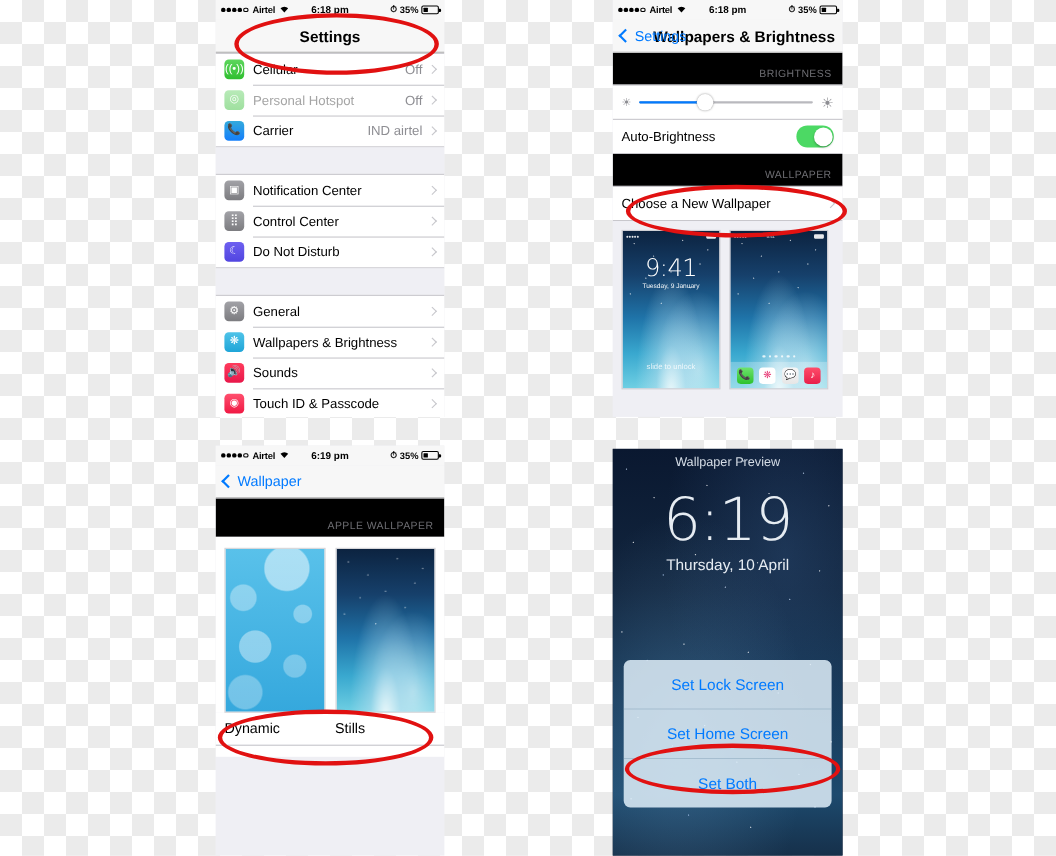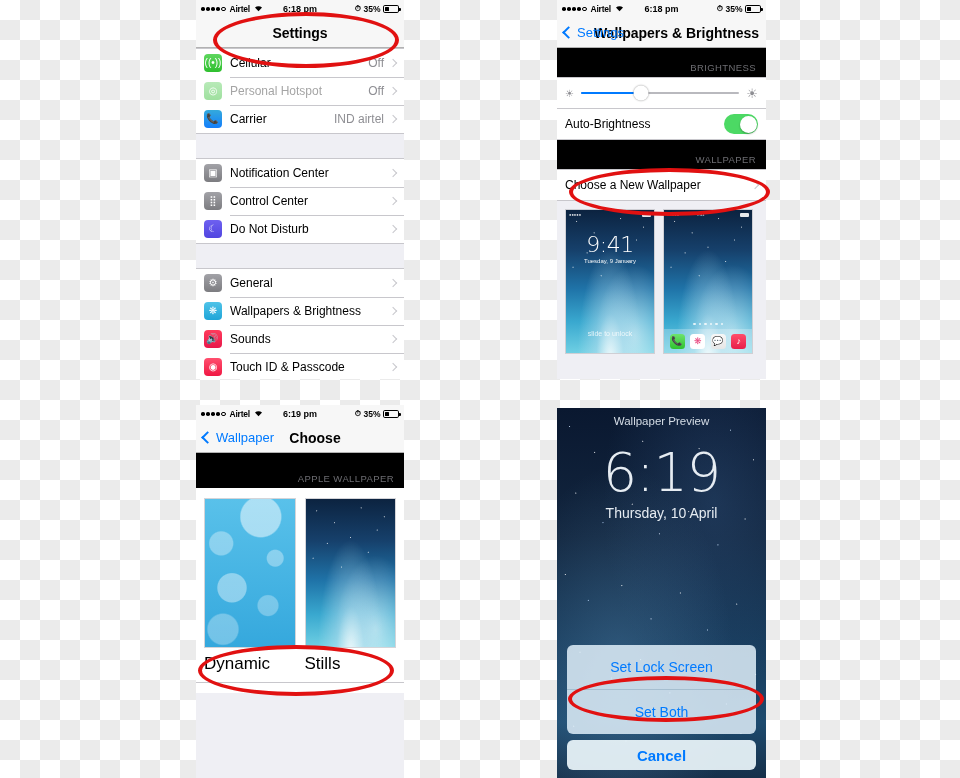--- a/index.html
+++ b/index.html
@@ -117,21 +117,21 @@
   
   .wp-pair{display:flex;gap:9px;padding:10px 8px 0;background:#fff;}
   .wp-tile{width:92px;height:150px;border:1px solid #d4d4d8;box-sizing:border-box;}
   .dynamic-bg{background:radial-gradient(circle at 62% 12%,rgba(255,255,255,.5) 0 14%,transparent 15%),
     radial-gradient(circle at 18% 30%,rgba(255,255,255,.35) 0 9%,transparent 10%),
     radial-gradient(circle at 78% 40%,rgba(255,255,255,.35) 0 7%,transparent 8%),
     radial-gradient(circle at 30% 60%,rgba(255,255,255,.4) 0 13%,transparent 14%),
     radial-gradient(circle at 70% 72%,rgba(255,255,255,.3) 0 8%,transparent 9%),
     radial-gradient(circle at 20% 88%,rgba(255,255,255,.3) 0 10%,transparent 11%),
     linear-gradient(#59c1ea,#35a8dd);}
-  .wp-caps{display:flex;gap:9px;padding:6px 8px 8px;background:#fff;font-size:17px;color:#000;}
+  .wp-caps{display:flex;gap:9px;padding:6px 8px 8px;background:#fff;font-size:13px;color:#000;}
   .wp-caps span{width:92px;}
   .photos-row{display:flex;align-items:center;background:#fff;padding:6px 8px;
     border-top:1px solid #c8c7cc;}
   .pr-thumb{width:44px;height:62px;border:1px solid #d0d0d4;background:#fff;
     display:flex;flex-direction:column;overflow:hidden;flex:0 0 auto;}
   .pr-top{flex:1;background:#f2f2f5;padding:2px;box-sizing:border-box;}
   .pr-line{height:2px;background:#d7d7db;margin-bottom:2px;border-radius:1px;}
   .pr-line.s{width:60%;}
   .pr-bot{height:28px;display:flex;gap:1px;}
   .pr-bot div{flex:1;}
@@ -449,21 +449,20 @@
           <i style="width:35%"></i>
         </span>
     </div>
   </div>
 
   <div class="navbar">
     <div class="nav-back">
       <span class="chev-l"></span>
       <span>Wallpaper</span>
     </div>
-    <div class="nav-title offset">Choose</div>
   </div>
 
   <div class="sect-hdr" style="padding-top:20px;">APPLE WALLPAPER</div>
 
   <div class="wp-pair">
     <div class="wp-tile dynamic-bg"></div>
     <div class="wp-tile ios7sky" style="position:relative;overflow:hidden;">
       <div class="stars"></div>
     </div>
   </div>
@@ -480,22 +479,22 @@
 
 <div class="phone" style="left:557px;top:408px;width:209px;height:370px;background:#0a1830;">
   <div class="preview">
     <div class="pv-stars"></div>
     <div class="pv-label">Wallpaper Preview</div>
     <div class="pv-time">6:19</div>
     <div class="pv-date">Thursday, 10 April</div>
 
     <div class="sheet">
       <div class="btn">Set Lock Screen</div>
+      <div class="btn">Set Home Screen</div>
       <div class="btn">Set Both</div>
     </div>
-    <div class="cancel">Cancel</div>
   </div>
 </div>
 
 <div class="ann" style="left:213px;top:12px;width:178px;height:48px;"></div>
 <div class="ann" style="left:569px;top:168px;width:193px;height:40px;"></div>
 <div class="ann" style="left:198px;top:645px;width:188px;height:43px;"></div>
 <div class="ann" style="left:568px;top:676px;width:188px;height:38px;"></div>
 
 </body></html>

